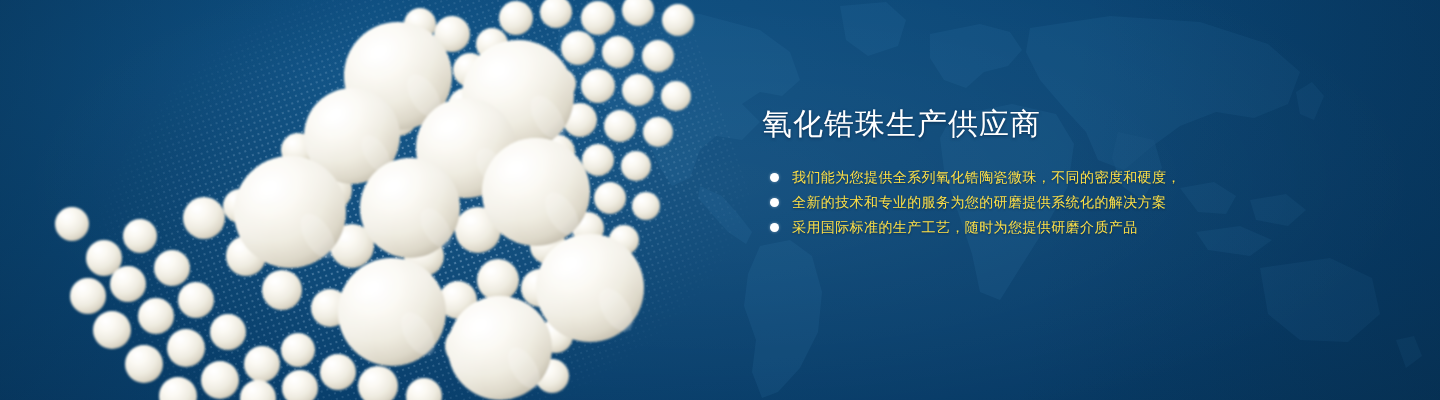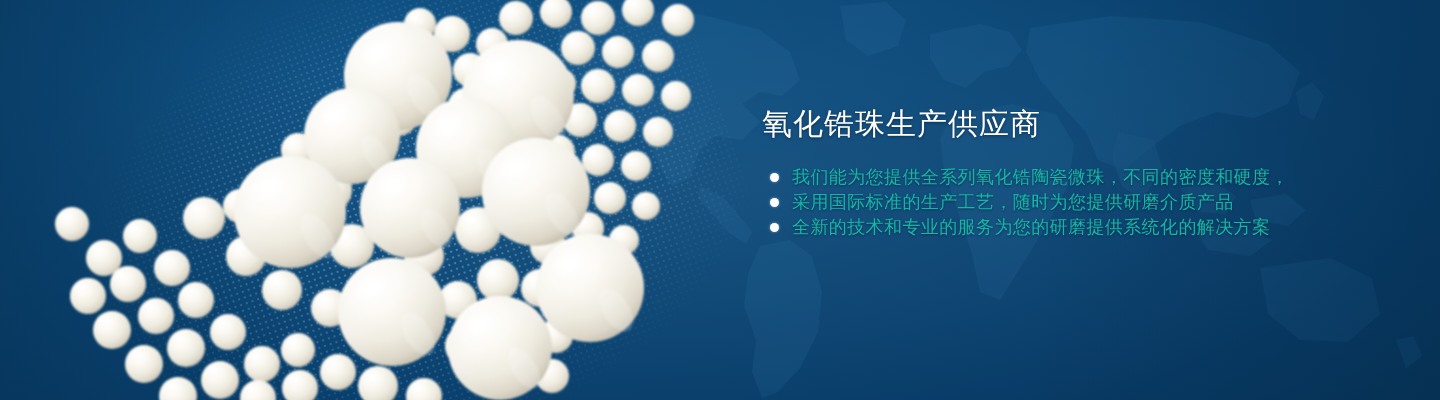--- a/index.html
+++ b/index.html
@@ -59,22 +59,22 @@
     line-height:38px;
     font-weight:400;
     letter-spacing:1px;
     text-shadow:0 1px 3px rgba(0,20,45,.55);
     white-space:nowrap;
   }
   .bullets { margin-top:22px; list-style:none; }
   .bullet {
     position:relative;
     padding-left:30px;
-    color:#14b8a6;
-    font-size:18px;
+    color:#fde047;
+    font-size:14px;
     line-height:24px;
     letter-spacing:.4px;
     margin-bottom:1px;
     text-shadow:0 1px 2px rgba(0,20,45,.5);
   }
   .dot {
     position:absolute;
     left:8px; top:8px;
     width:9px; height:9px;
     border-radius:50%;
@@ -546,22 +546,22 @@
   <div class="content">
     <h1 class="headline">氧化锆珠生产供应商</h1>
 
     <ul class="bullets">
       <li class="bullet">
         <span class="dot"></span>
         <span class="bullet-text">我们能为您提供全系列氧化锆陶瓷微珠，不同的密度和硬度，</span>
       </li>
       <li class="bullet">
         <span class="dot"></span>
-        <span class="bullet-text">采用国际标准的生产工艺，随时为您提供研磨介质产品</span>
+        <span class="bullet-text">全新的技术和专业的服务为您的研磨提供系统化的解决方案</span>
       </li>
       <li class="bullet">
         <span class="dot"></span>
-        <span class="bullet-text">全新的技术和专业的服务为您的研磨提供系统化的解决方案</span>
+        <span class="bullet-text">采用国际标准的生产工艺，随时为您提供研磨介质产品</span>
       </li>
     </ul>
   </div>
 
 </div>
 
 </body></html>

